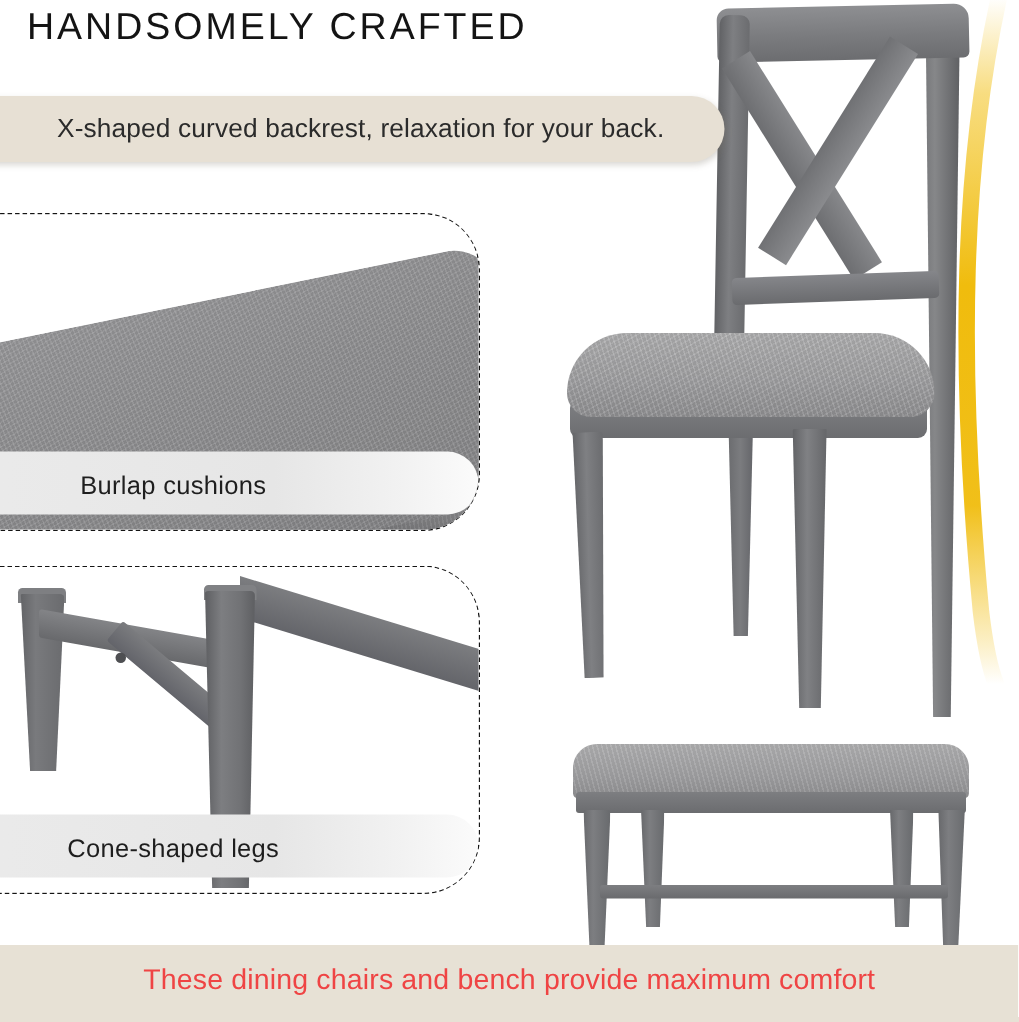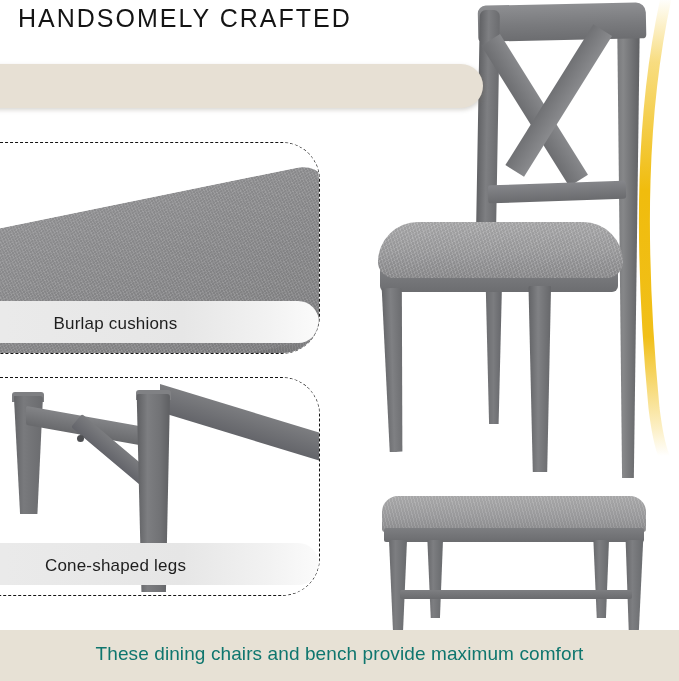--- a/index.html
+++ b/index.html
@@ -404,21 +404,21 @@
     height: 51px;
     background: #e7e1d5;
   }
   .bottom-bar-text {
     position: absolute;
     left: 0;
     top: 643px;
     width: 679px;
     text-align: center;
     font-size: 19px;
-    color: #0f766e;
+    color: #ef4444;
     letter-spacing: 0.1px;
   }
 </style>
 </head>
 <body>
 
 <div id="page">
 
   <div class="heading">HANDSOMELY  CRAFTED</div>
 
@@ -456,20 +456,21 @@
     <div class="bench bench-cushion"></div>
     <div class="bench bench-apron"></div>
     <div class="bench bench-leg bench-leg-1"></div>
     <div class="bench bench-leg bench-leg-2"></div>
     <div class="bench bench-leg bench-leg-3"></div>
     <div class="bench bench-leg bench-leg-4"></div>
     <div class="bench bench-stretcher"></div>
   </div>
 
   <div class="top-banner"></div>
+  <div class="top-banner-text">X-shaped curved backrest, relaxation for your back.</div>
 
   <div class="panel" id="panel-cushion">
     <div class="panel-photo">
       <div class="cushion-under"></div>
       <div class="cushion-shadow"></div>
       <div class="cushion-front"></div>
       <div class="cushion-top"></div>
       <div class="panel-label-band"></div>
       <div class="panel-label-text">Burlap cushions</div>
     </div>

